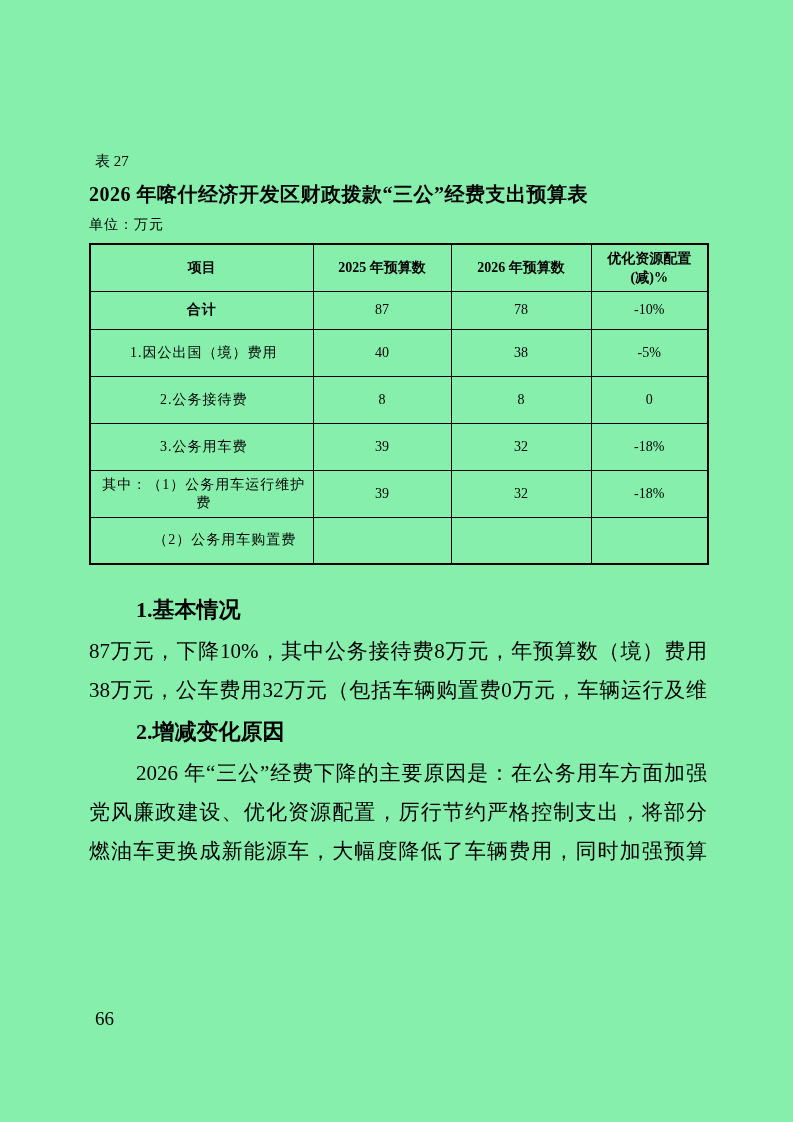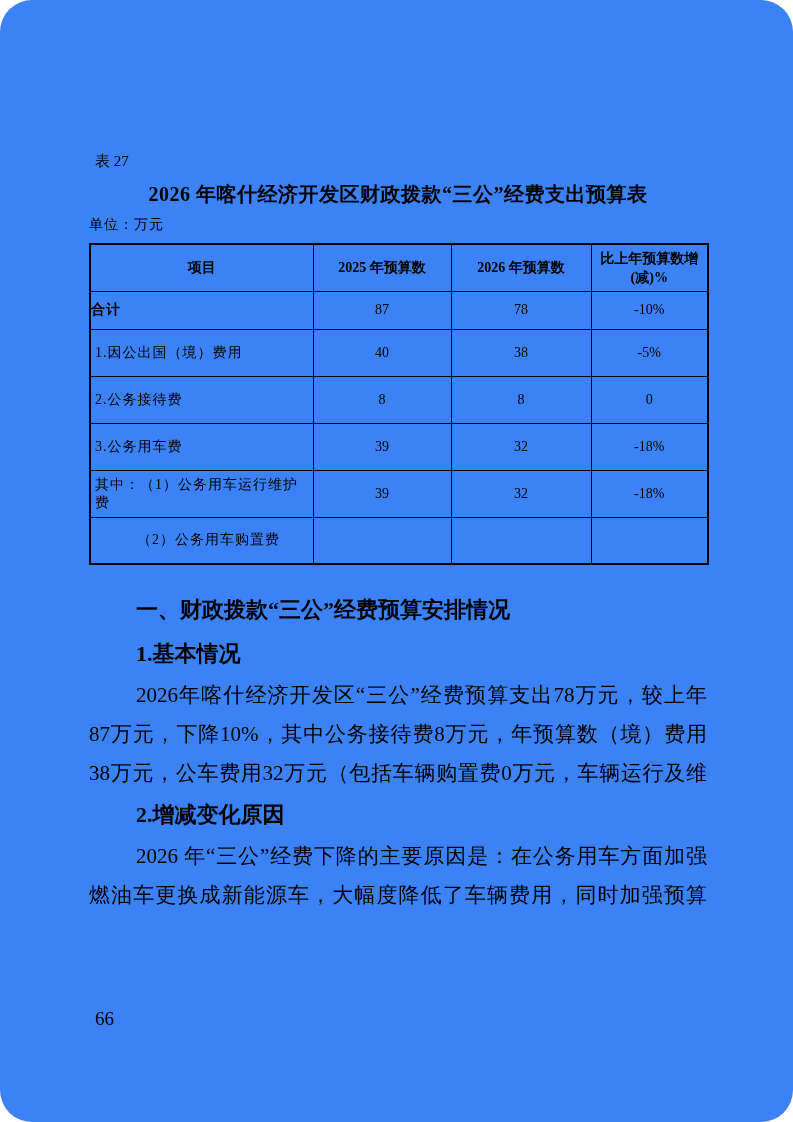--- a/index.html
+++ b/index.html
@@ -1,38 +1,37 @@
 <!DOCTYPE html>
 <html><head>
 <meta charset="utf-8">
 <style>
   * { margin: 0; padding: 0; box-sizing: border-box; }
   html, body { background: #ffffff; }
   .page {
     position: relative;
     width: 793px;
     height: 1122px;
-    background: #3b82f6;
+    background: #86efac;
     overflow: hidden;
     font-family: "Liberation Serif", "DejaVu Serif", serif;
     color: #000000;
-    border-radius: 32px;
   }
   .table-label {
     position: absolute;
     left: 95px;
     top: 152px;
     font-size: 15px;
   }
   .doc-title {
     position: absolute;
     left: 89px;
     top: 181px;
     width: 618px;
-    text-align: center;
+    text-align: left;
     font-size: 20px;
     font-weight: bold;
     letter-spacing: 0.5px;
   }
   .unit-note {
     position: absolute;
     left: 89px;
     top: 216px;
     width: 618px;
     text-align: left;
@@ -59,21 +58,21 @@
     text-align: center;
     line-height: 19px;
     word-break: break-all;
     padding: 2px;
   }
   table.budget td {
     font-size: 14px;
     letter-spacing: 1px;
   }
   table.budget td.num { text-align: center; letter-spacing: 0; margin-left: 40px; }
-  table.budget td.item { text-align: left; padding-left: 4px; }
+  table.budget td.item { text-align: center; padding-left: 4px; }
   tr.hdr-row   { height: 47px; }
   tr.total-row { height: 38px; }
   tr.data-row  { height: 47px; }
   tr.total-row td.item { font-weight: bold; padding-left: 0; }
   tr.purchase-row td.item { padding-left: 46px; margin-top: 16px; }
   .body-text {
     position: absolute;
     left: 89px;
     top: 588px;
     width: 618px;
@@ -116,21 +115,21 @@
       <col style="width:223px">
       <col style="width:138px">
       <col style="width:140px">
       <col style="width:117px">
     </colgroup>
     <thead>
       <tr class="hdr-row">
         <th>项目</th>
         <th>2025 年预算数</th>
         <th>2026 年预算数</th>
-        <th>比上年预算数增(减)%</th>
+        <th>优化资源配置(减)%</th>
       </tr>
     </thead>
     <tbody>
       <tr class="total-row">
         <td class="item">合计</td>
         <td class="num">87</td>
         <td class="num">78</td>
         <td class="num">-10%</td>
       </tr>
       <tr class="data-row">
@@ -160,25 +159,24 @@
       <tr class="data-row purchase-row">
         <td class="item">（2）公务用车购置费</td>
         <td class="num"></td>
         <td class="num"></td>
         <td class="num"></td>
       </tr>
     </tbody>
   </table>
 
   <div class="body-text">
-    <div class="bt-heading">一、财政拨款“三公”经费预算安排情况</div>
     <div class="bt-heading">1.基本情况</div>
-    <div class="bt-line just indent">2026年喀什经济开发区“三公”经费预算支出78万元，较上年</div>
     <div class="bt-line just">87万元，下降10%，其中公务接待费8万元，年预算数（境）费用</div>
     <div class="bt-line just">38万元，公车费用32万元（包括车辆购置费0万元，车辆运行及维</div>
     <div class="bt-heading">2.增减变化原因</div>
     <div class="bt-line just indent">2026 年“三公”经费下降的主要原因是：在公务用车方面加强</div>
+    <div class="bt-line just">党风廉政建设、优化资源配置，厉行节约严格控制支出，将部分</div>
     <div class="bt-line just">燃油车更换成新能源车，大幅度降低了车辆费用，同时加强预算</div>
   </div>
 
   <div class="page-number">66</div>
 
 </div>
 
 </body></html>

